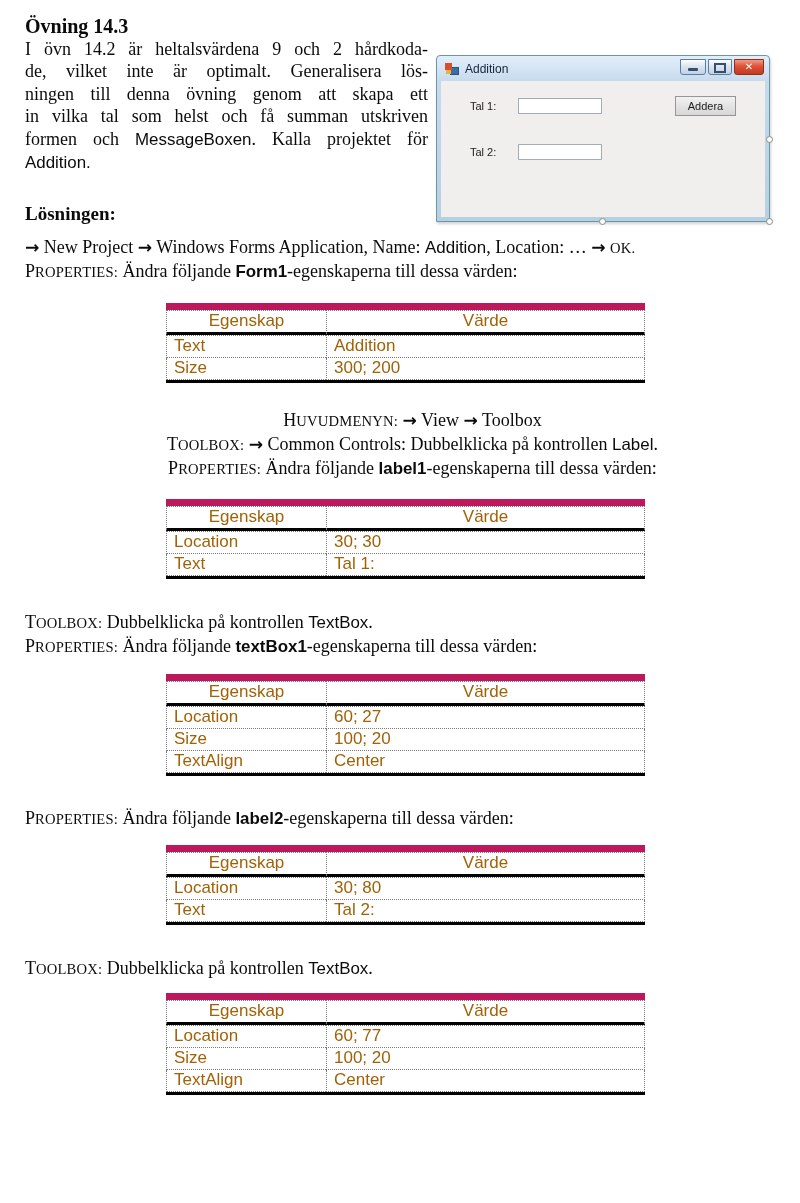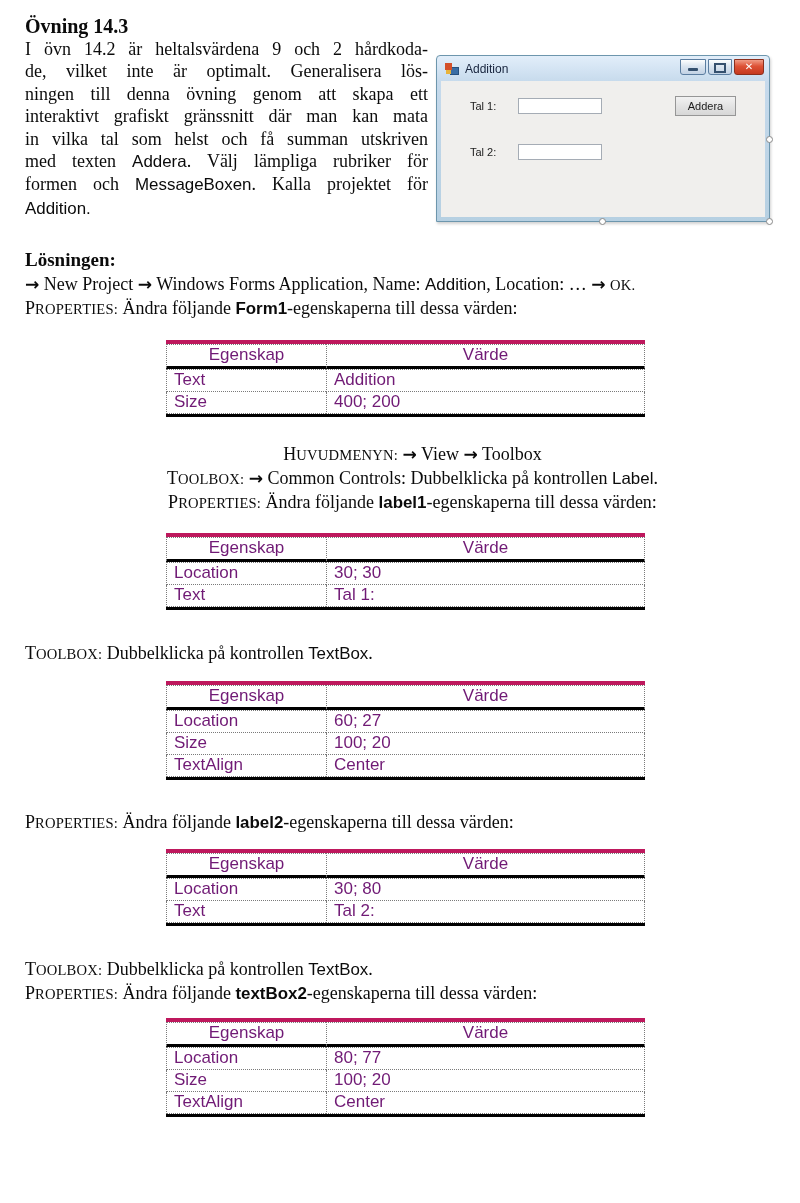--- a/index.html
+++ b/index.html
@@ -12,33 +12,33 @@
   .doc-title { font-size:20px; font-weight:700; margin:0; line-height:24px; }
   .intro { width:403px; }
   .tline { font-size:18px; line-height:22.4px; white-space:normal; }
   .intro .tline.just { text-align:justify; text-align-last:justify; }
   .sol-heading { font-size:19px; font-weight:700; margin:29px 0 0 0; line-height:22px; }
   .sol-lines .tline { line-height:23px; }
   .seg-sc   { font-size:0.81em; letter-spacing:0.2px; }
   .seg-sans { font-family:"Liberation Sans", sans-serif; font-size:0.94em; }
   .seg-sansb{ font-family:"Liberation Sans", sans-serif; font-size:0.94em; font-weight:700; }
   .seg-arrow{ font-family:"DejaVu Sans", sans-serif; font-weight:700; font-size:0.95em; }
-  .sec1-lines { margin-top:2px; }
+  .sec1-lines { margin-top:11px; }
   .sec2-lines { margin-top:26px;text-align:center; }
   .sec3-lines { margin-top:32px; }
   .sec4-lines { margin-top:31px; }
   .sec5-lines { margin-top:32px; }
   
   .table-wrap { margin-left:141px; }
   .tw1 { margin-top:19px; } .tw2 { margin-top:18px; } .tw3 { margin-top:15px; }
   .tw4 { margin-top:14px; } .tw5 { margin-top:12px; }
   table.ptable {
     border-collapse:separate; border-spacing:0; table-layout:fixed;
-    width:476px; border-top:4px solid #be185d; border-bottom:3px solid #000;
-    font-family:"Liberation Sans", sans-serif; font-size:17px; color:#701a75;
+    width:476px; border-top:7px solid #be185d; border-bottom:3px solid #000;
+    font-family:"Liberation Sans", sans-serif; font-size:17px; color:#a16207;
   }
   table.ptable th {
     width:159px; font-weight:400; text-align:center; padding:1px 0 2px; line-height:18px;
     border-left:1px dotted #7a7a7a; border-top:1px dotted #7a7a7a; border-bottom:3px solid #000;
   }
   table.ptable th:last-child { width:317px; border-right:1px dotted #7a7a7a; }
   table.ptable td {
     padding:1px 6px 2px 7px; line-height:18px;
     border-left:1px dotted #7a7a7a; border-bottom:1px dotted #7a7a7a;
   }
@@ -94,23 +94,21 @@
 <body>
 
 <div class="page">
 
   <h1 class="doc-title">Övning 14.3</h1>
 
   <div class="intro">
       <div class="tline just"><span class="seg">I övn 14.2 är heltalsvärdena 9 och 2 hårdkoda-</span></div>
       <div class="tline just"><span class="seg">de, vilket inte är optimalt. Generalisera lös-</span></div>
       <div class="tline just"><span class="seg">ningen till denna övning genom att skapa ett</span></div>
-      <div class="tline just"><span class="seg">interaktivt grafiskt gränssnitt där man kan mata</span></div>
       <div class="tline just"><span class="seg">in vilka tal som helst och få summan utskriven</span></div>
-      <div class="tline just"><span class="seg">med texten </span><span class="seg seg-sans">Addera</span><span class="seg">. Välj lämpliga rubriker för</span></div>
       <div class="tline just"><span class="seg">formen och </span><span class="seg seg-sans">MessageBoxen</span><span class="seg">. Kalla projektet för</span></div>
       <div class="tline"><span class="seg seg-sans">Addition.</span></div>
     </div>
 
   <div class="winform">
     <div class="wf-titlebar">
       <span class="wf-icon">
         <span class="ic-blue"></span>
         <span class="ic-yellow"></span>
         <span class="ic-orange"></span>
@@ -154,21 +152,21 @@
             <th>Värde</th>
           </tr>
         </thead>
         <tbody>
           <tr>
             <td>Text</td>
             <td>Addition</td>
           </tr>
           <tr>
             <td>Size</td>
-            <td>400; 200</td>
+            <td>300; 200</td>
           </tr>
         </tbody>
       </table>
     </div>
 
   <div class="sol-lines sec2-lines">
       <div class="tline"><span class="seg">H</span><span class="seg seg-sc">UVUDMENYN:</span><span class="seg"> </span><span class="seg seg-arrow">→</span><span class="seg"> View </span><span class="seg seg-arrow">→</span><span class="seg"> Toolbox</span></div>
       <div class="tline"><span class="seg">T</span><span class="seg seg-sc">OOLBOX:</span><span class="seg"> </span><span class="seg seg-arrow">→</span><span class="seg"> Common Controls: Dubbelklicka på kontrollen </span><span class="seg seg-sans">Label</span><span class="seg">.</span></div>
       <div class="tline"><span class="seg">P</span><span class="seg seg-sc">ROPERTIES:</span><span class="seg"> Ändra följande </span><span class="seg seg-sansb">label1</span><span class="seg">-egenskaperna till dessa värden:</span></div>
     </div>
@@ -188,20 +186,21 @@
           <tr>
             <td>Text</td>
             <td>Tal 1:</td>
           </tr>
         </tbody>
       </table>
     </div>
 
   <div class="sol-lines sec3-lines">
       <div class="tline"><span class="seg">T</span><span class="seg seg-sc">OOLBOX:</span><span class="seg"> Dubbelklicka på kontrollen </span><span class="seg seg-sans">TextBox</span><span class="seg">.</span></div>
+      <div class="tline"><span class="seg">P</span><span class="seg seg-sc">ROPERTIES:</span><span class="seg"> Ändra följande </span><span class="seg seg-sansb">textBox1</span><span class="seg">-egenskaperna till dessa värden:</span></div>
     </div>
   <div class="table-wrap tw3">
       <table class="ptable">
         <thead>
           <tr>
             <th>Egenskap</th>
             <th>Värde</th>
           </tr>
         </thead>
         <tbody>
@@ -240,34 +239,33 @@
           <tr>
             <td>Text</td>
             <td>Tal 2:</td>
           </tr>
         </tbody>
       </table>
     </div>
 
   <div class="sol-lines sec5-lines">
       <div class="tline"><span class="seg">T</span><span class="seg seg-sc">OOLBOX:</span><span class="seg"> Dubbelklicka på kontrollen </span><span class="seg seg-sans">TextBox</span><span class="seg">.</span></div>
-      <div class="tline"><span class="seg">P</span><span class="seg seg-sc">ROPERTIES:</span><span class="seg"> Ändra följande </span><span class="seg seg-sansb">textBox2</span><span class="seg">-egenskaperna till dessa värden:</span></div>
     </div>
   <div class="table-wrap tw5">
       <table class="ptable">
         <thead>
           <tr>
             <th>Egenskap</th>
             <th>Värde</th>
           </tr>
         </thead>
         <tbody>
           <tr>
             <td>Location</td>
-            <td>80; 77</td>
+            <td>60; 77</td>
           </tr>
           <tr>
             <td>Size</td>
             <td>100; 20</td>
           </tr>
           <tr>
             <td>TextAlign</td>
             <td>Center</td>
           </tr>
         </tbody>

